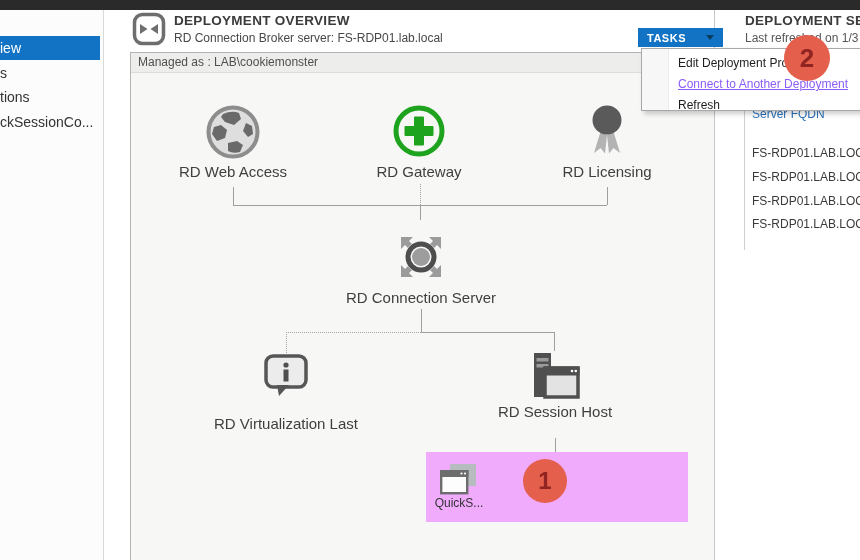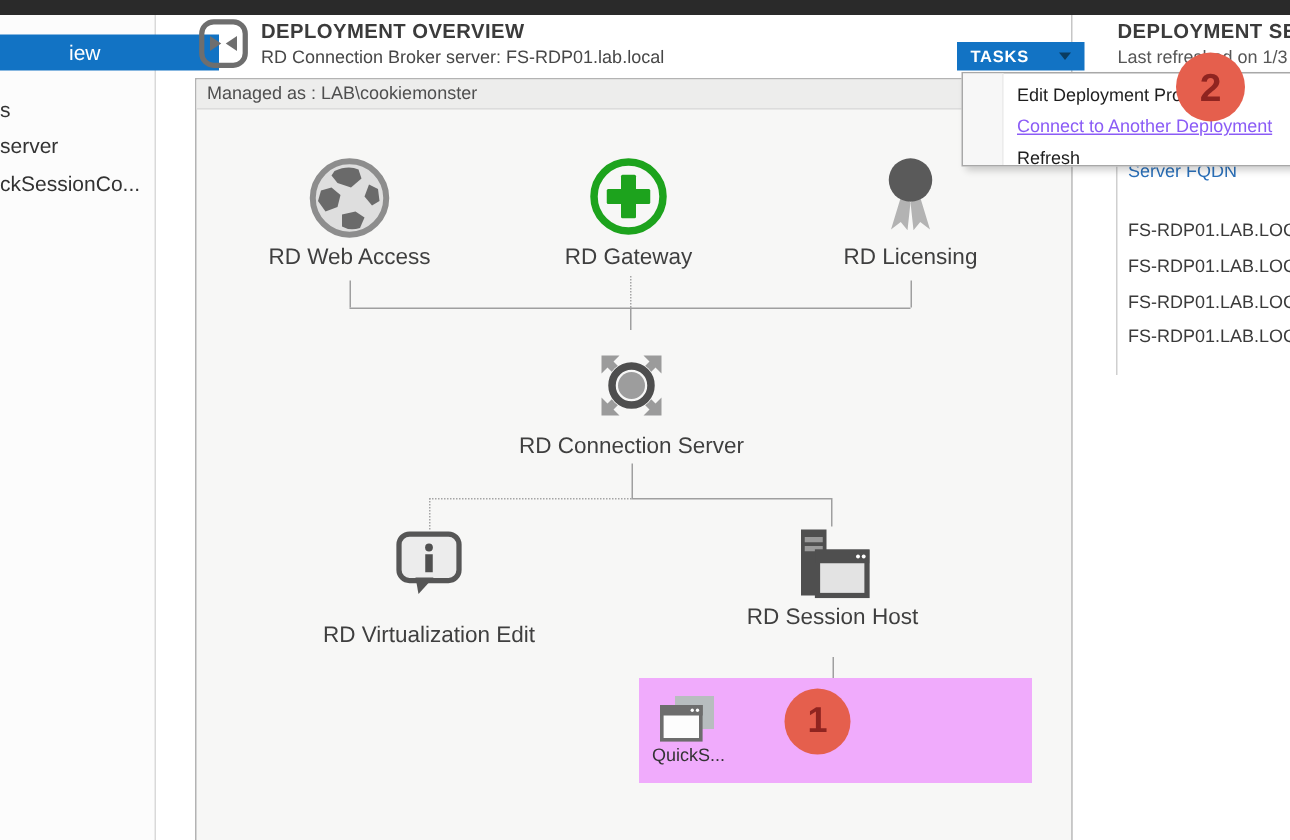--- a/index.html
+++ b/index.html
@@ -64,28 +64,28 @@
     display:flex;align-items:center;justify-content:center;z-index:30;}
 </style>
 </head>
 <body>
 
 <div class="screen">
 
   <div class="abs topbar"></div>
 
   <div class="abs sidebar">
-    <div class="abs side-item sel" style="top:13px;padding-left:46px;">
+    <div class="abs side-item sel" style="top:26px;">
       <span>iew</span>
     </div>
     <div class="abs side-item" style="top:53px;height:20px;">
       <span>s</span>
     </div>
     <div class="abs side-item" style="top:77px;height:20px;">
-      <span>server</span>
+      <span>tions</span>
     </div>
     <div class="abs side-item" style="top:102px;height:20px;">
       <span>ckSessionCo...</span>
     </div>
   </div>
 
   <span class="abs" style="left:132px;top:12px;">
     <svg width="34" height="34" viewBox="0 0 34 34">
       <rect x="2.5" y="2.5" width="29" height="29" rx="8" fill="none" stroke="#6e6e6e" stroke-width="3.5"></rect>
       <polygon points="8,12 15.5,17 8,22" fill="#6e6e6e"></polygon>
@@ -164,21 +164,21 @@
 
     <div class="node" style="left:75px;top:300px;">
       <span>
         <svg width="48" height="46" viewBox="0 0 48 46">
           <rect x="4" y="3" width="40" height="31" rx="7" fill="#ececec" stroke="#565656" stroke-width="3.5"></rect>
           <polygon points="15,32 27,32 17,43" fill="#565656"></polygon>
           <circle cx="24" cy="12" r="2.6" fill="#4f4f4f"></circle>
           <rect x="21.5" y="16.5" width="5" height="12" fill="#4f4f4f"></rect>
         </svg>
       </span>
-      <div class="nlabel" style="margin-top:16px;">RD Virtualization Edit</div>
+      <div class="nlabel" style="margin-top:16px;">RD Virtualization Last</div>
     </div>
 
     <div class="node" style="left:344px;top:298px;">
       <span>
         <svg width="52" height="48" viewBox="0 0 52 48">
           <rect x="5" y="2" width="17" height="44" fill="#4f4f4f"></rect>
           <rect x="7.5" y="7" width="12" height="3.5" fill="#9a9a9a"></rect>
           <rect x="7.5" y="13" width="12" height="3.5" fill="#9a9a9a"></rect>
           <rect x="16" y="17" width="33" height="29" fill="#e3e3e3" stroke="#4f4f4f" stroke-width="3.5"></rect>
           <rect x="14.5" y="15.5" width="36" height="9" fill="#4f4f4f"></rect>

